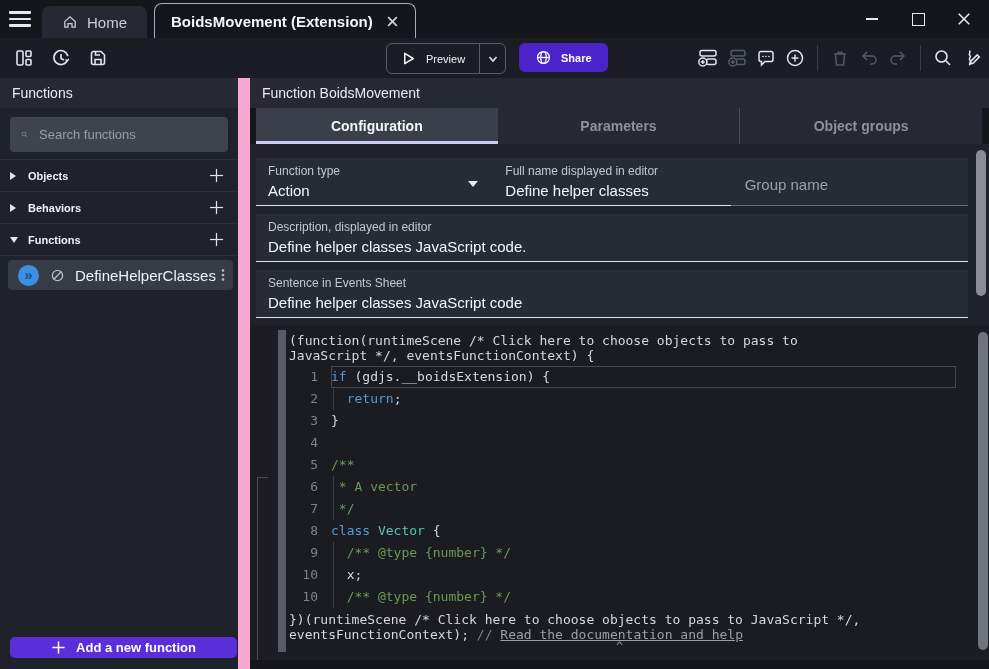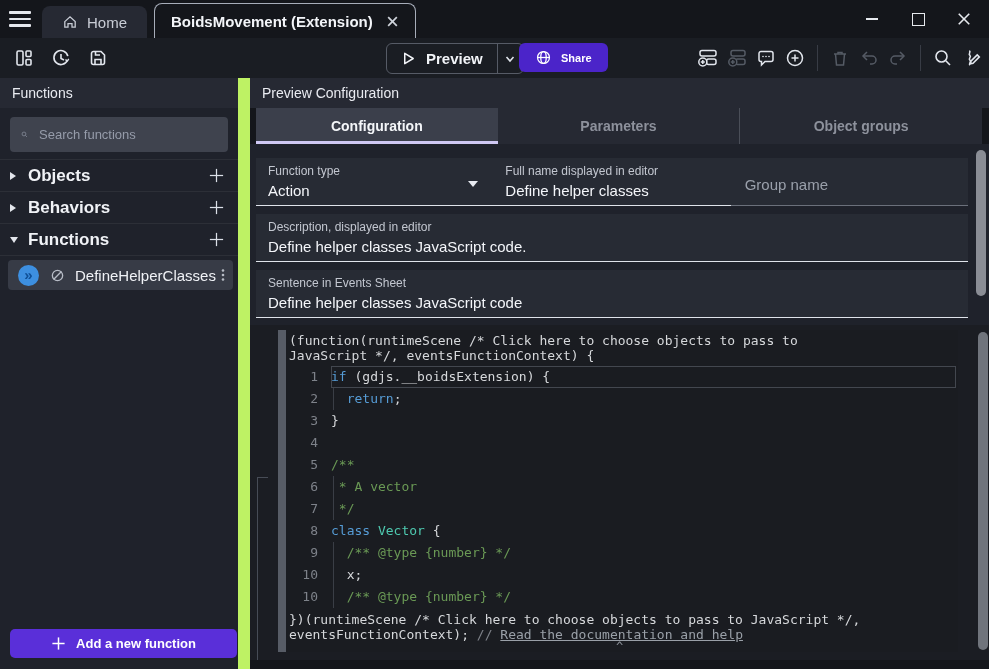--- a/index.html
+++ b/index.html
@@ -1,16 +1,16 @@
 <!DOCTYPE html>
 <html><head>
 <meta charset="utf-8">
 <style>
   html,body{margin:0;padding:0;background:#0c0d10;}
-  .app{position:relative;width:989px;height:669px;background:#bef264;overflow:hidden;
+  .app{position:relative;width:989px;height:669px;background:#f9a8d4;overflow:hidden;
        font-family:"Liberation Sans",sans-serif;color:#e9ebf1;-webkit-font-smoothing:antialiased;}
   svg{display:block;}
 
   
   .titlebar{position:absolute;left:0;top:0;right:0;height:38px;background:#14161b;}
   .hamburger{position:absolute;left:9px;top:8px;width:24px;height:22px;display:flex;flex-direction:column;justify-content:center;gap:4px;cursor:pointer;}
   .hamburger span{display:block;width:22px;height:2.5px;background:#e6e9ee;border-radius:1px;}
   .titletabs{position:absolute;left:42px;bottom:0;display:flex;align-items:flex-end;}
   .home-tab{height:32px;background:#262933;border-radius:8px 8px 0 0;display:flex;align-items:center;gap:9px;padding:0 20px;color:#c9cdd6;font-size:15px;cursor:pointer;}
   .active-tab{height:34px;margin-left:7px;background:#14161b;border:1px solid #a7adb9;border-bottom:none;border-radius:8px 8px 0 0;display:flex;align-items:center;gap:13px;padding:0 16px;color:#f3f5f9;font-weight:bold;font-size:15px;cursor:pointer;}
@@ -19,49 +19,49 @@
   .min-glyph{width:12px;height:2px;background:#e6e9ee;}
   .max-glyph{width:11px;height:11px;border:1.5px solid #e6e9ee;}
 
   
   .toolbar{position:absolute;left:0;top:38px;right:0;height:40px;background:#1a1d23;}
   .tb-left{position:absolute;left:12px;top:0;height:40px;display:flex;align-items:center;gap:13px;}
   .icon-btn{width:24px;height:24px;display:flex;align-items:center;justify-content:center;color:#e2e6ed;cursor:pointer;}
   .icon-btn.disabled{color:#555b65;}
   .preview-group{position:absolute;left:386px;top:5px;height:29px;border:1px solid #565b66;border-radius:6px;display:flex;align-items:stretch;}
   .preview-main{display:flex;align-items:center;gap:10px;padding:0 14px;cursor:pointer;}
-  .preview-label{font-weight:bold;font-size:15px;color:#f2f4f8;}
+  .preview-label{font-weight:normal;font-size:11px;color:#f2f4f8;}
   .preview-sep{width:1px;background:#565b66;}
   .preview-caret{width:25px;display:flex;align-items:center;justify-content:center;cursor:pointer;color:#dfe3ea;}
   .share-btn{position:absolute;left:519px;top:5px;height:29px;background:#4b24c9;border-radius:6px;display:flex;align-items:center;gap:9px;padding:0 16px;cursor:pointer;}
   .share-label{font-weight:bold;font-size:11px;color:#ffffff;}
   .tb-right{position:absolute;right:5px;top:0;height:40px;display:flex;align-items:center;gap:5px;}
   .tb-divider{width:1px;height:26px;background:#383c45;margin:0 5px;}
 
   
   .sidebar{position:absolute;left:0;top:78px;width:238px;bottom:0;background:#1f222b;}
   .panel-header{height:30px;background:#262933;display:flex;align-items:center;padding:0 12px;font-size:14px;color:#e9ebf1;}
   .search-wrap{padding:9px 10px 7px 10px;}
   .search-box{height:35px;background:#3f434e;border-radius:4px;display:flex;align-items:center;gap:9px;padding:0 11px;color:#969caa;}
   .search-box input{flex:1;background:transparent;border:none;outline:none;font-family:"Liberation Sans",sans-serif;font-size:13px;color:#e9ebf1;}
   .search-box input::placeholder{color:#969caa;}
   .tree-row{height:31px;display:flex;align-items:center;padding:0 13px 0 10px;border-bottom:1px solid #2c2f37;cursor:pointer;}
   .tree-row.first{border-top:1px solid #2c2f37;}
   .chev{width:10px;display:flex;}
   .chev .tri-right{width:0;height:0;border-left:6px solid #e3e6ec;border-top:4.5px solid transparent;border-bottom:4.5px solid transparent;}
   .chev .tri-down{width:0;height:0;border-top:6px solid #e3e6ec;border-left:4.5px solid transparent;border-right:4.5px solid transparent;}
-  .tree-label{font-weight:bold;font-size:17px;color:#f0f2f6;margin-left:8px;}
+  .tree-label{font-weight:bold;font-size:11px;color:#f0f2f6;margin-left:8px;}
   .tree-plus{margin-left:auto;color:#dce0e8;cursor:pointer;}
   .function-item{margin:4px 5px 0 8px;height:30px;background:#373b46;border-radius:4px;display:flex;align-items:center;padding:0 7px 0 10px;cursor:pointer;}
   .fn-icon{width:21px;height:21px;border-radius:50%;background:#3d8fe0;color:#0f4f96;font-weight:800;font-size:15px;line-height:19px;text-align:center;flex:0 0 21px;}
   .fn-icon::before{content:"\00bb";}
   .fn-eyeoff{margin-left:11px;color:#b7bcc6;}
   .fn-label{margin-left:10px;font-size:15px;color:#f0f2f6;}
   .fn-menu{margin-left:auto;color:#b7bcc6;cursor:pointer;}
-  .add-fn-btn{position:absolute;left:10px;bottom:11px;width:227px;height:29px;background:#5a2fd9;border:none;border-radius:5px;color:#ffffff;font-family:"Liberation Sans",sans-serif;font-weight:bold;font-size:13px;display:flex;align-items:center;justify-content:center;gap:10px;cursor:pointer;}
+  .add-fn-btn{position:absolute;left:10px;bottom:11px;width:227px;height:21px;background:#5a2fd9;border:none;border-radius:5px;color:#ffffff;font-family:"Liberation Sans",sans-serif;font-weight:bold;font-size:13px;display:flex;align-items:center;justify-content:center;gap:10px;cursor:pointer;}
 
   
   .main{position:absolute;left:250px;top:78px;right:0;bottom:0;background:#14161b;}
   .tabrow{position:absolute;left:0;top:30px;right:0;height:36px;background:#14161b;display:flex;padding:0 7px 0 6px;box-sizing:border-box;}
   .tab{flex:1;background:#262933;color:#8d919c;font-weight:bold;font-size:14px;display:flex;align-items:center;justify-content:center;position:relative;cursor:pointer;}
   .tab.active{background:#3b3f4b;color:#f4f6f9;}
   .tab.active::after{content:"";position:absolute;left:0;right:0;bottom:0;height:3px;background:#cfc8f3;}
   .tab.bordered{border-left:1px solid #4a4e58;box-sizing:border-box;}
   .config{position:absolute;left:0;top:66px;right:0;height:181px;background:#1f222b;padding:14px 0 0 6px;box-sizing:border-box;}
   .fields-row{display:flex;margin:0 21px 8px 0;}
@@ -336,21 +336,21 @@
       <svg width="15" height="15" viewBox="0 0 16 16" fill="none" stroke="#ffffff" stroke-width="1.6">
           <line x1="8" y1="1.5" x2="8" y2="14.5"></line>
           <line x1="1.5" y1="8" x2="14.5" y2="8"></line>
         </svg>
       <span>Add a new function</span>
     </button>
   </div>
 
   <div class="main">
     <div class="panel-header">
-      <span>Preview Configuration</span>
+      <span>Function BoidsMovement</span>
     </div>
 
     <div class="tabrow">
       <div class="tab active">
           <span>Configuration</span>
         </div>
       <div class="tab">
           <span>Parameters</span>
         </div>
       <div class="tab bordered">

